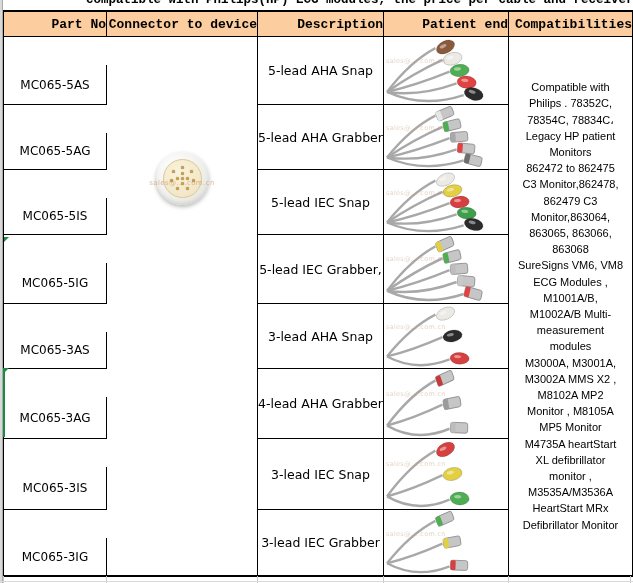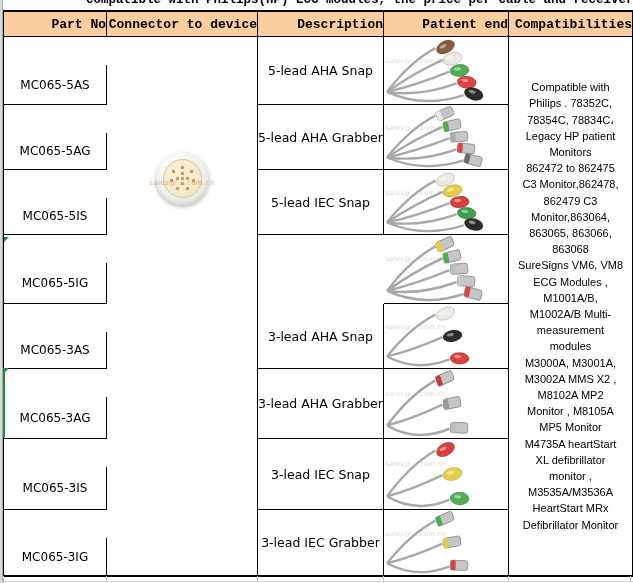--- a/index.html
+++ b/index.html
@@ -124,25 +124,28 @@
 
     <div class="cell desc" style="grid-area:2/3">
         <span>5-lead AHA Snap</span>
       </div>
     <div class="cell desc" style="grid-area:3/3">
         <span>5-lead AHA Grabber</span>
       </div>
     <div class="cell desc" style="grid-area:4/3">
         <span>5-lead IEC Snap</span>
       </div>
+    <div class="cell desc" style="grid-area:5/3">
+        <span>5-lead IEC Grabber,</span>
+      </div>
     <div class="cell desc" style="grid-area:6/3">
         <span>3-lead AHA Snap</span>
       </div>
     <div class="cell desc" style="grid-area:7/3">
-        <span>3-lead AHA Grabber</span>
+        <span>4-lead AHA Grabber</span>
       </div>
     <div class="cell desc" style="grid-area:8/3">
         <span>3-lead IEC Snap</span>
       </div>
     <div class="cell desc nobb" style="grid-area:9/3">
         <span>3-lead IEC Grabber</span>
       </div>
 
     <div class="cell" style="grid-area:2/4">
         <svg class="pe-svg" viewBox="0 0 123 60" preserveAspectRatio="none">

